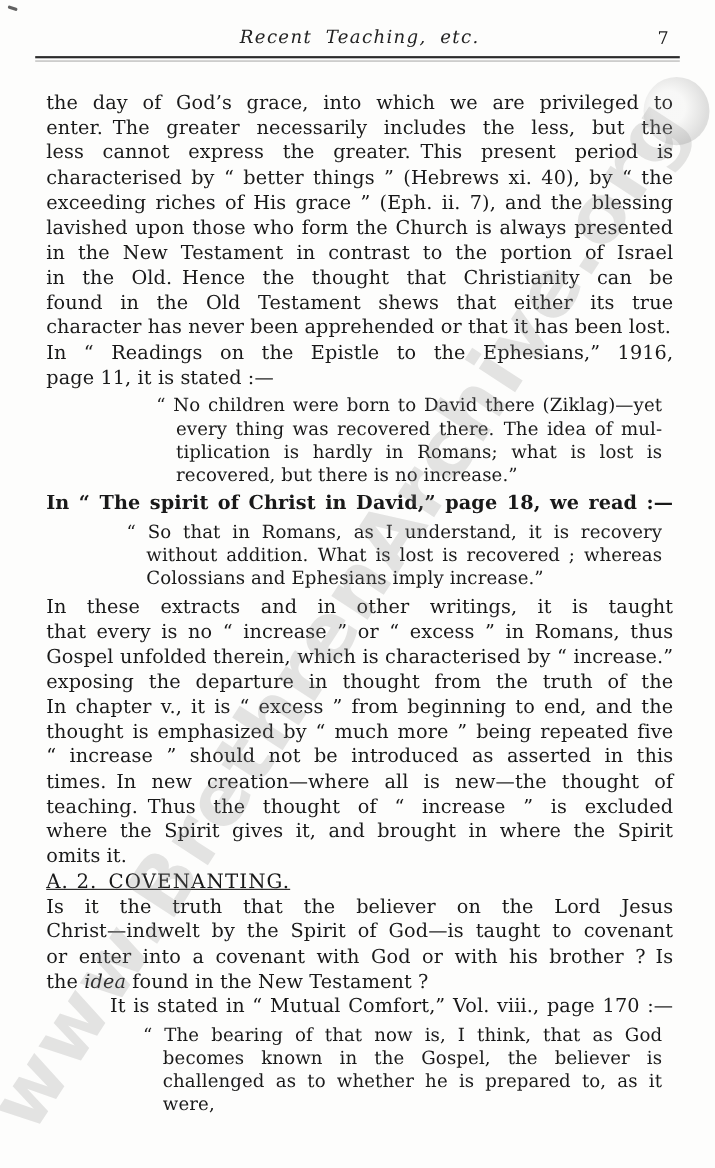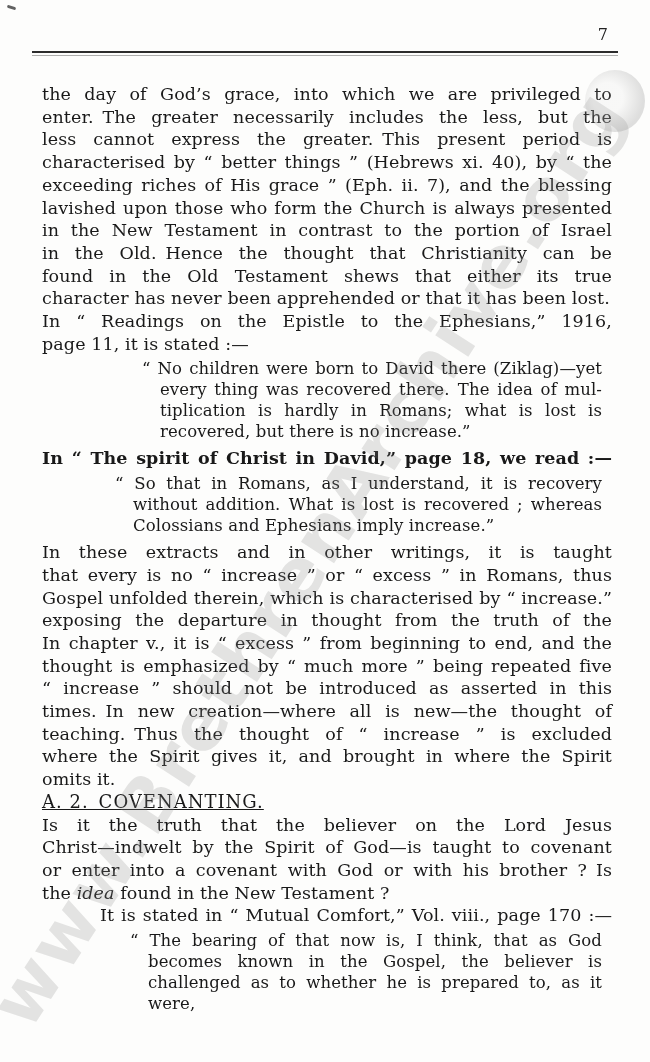--- a/index.html
+++ b/index.html
@@ -66,20 +66,21 @@
   }
 </style>
 </head>
 <body>
 
 <div class="page">
 
   <div class="scan-speck"></div>
 
   <div class="header">
+    <span class="running-title">Recent Teaching, etc.</span>
     <span class="page-number">7</span>
   </div>
 
   <div class="rule"></div>
 
   <div class="body">
 
     <div class="block">
         <div class="tl j">the day of God’s grace, into which we are privileged to</div>
         <div class="tl j">enter. The greater necessarily includes the less, but the</div>

